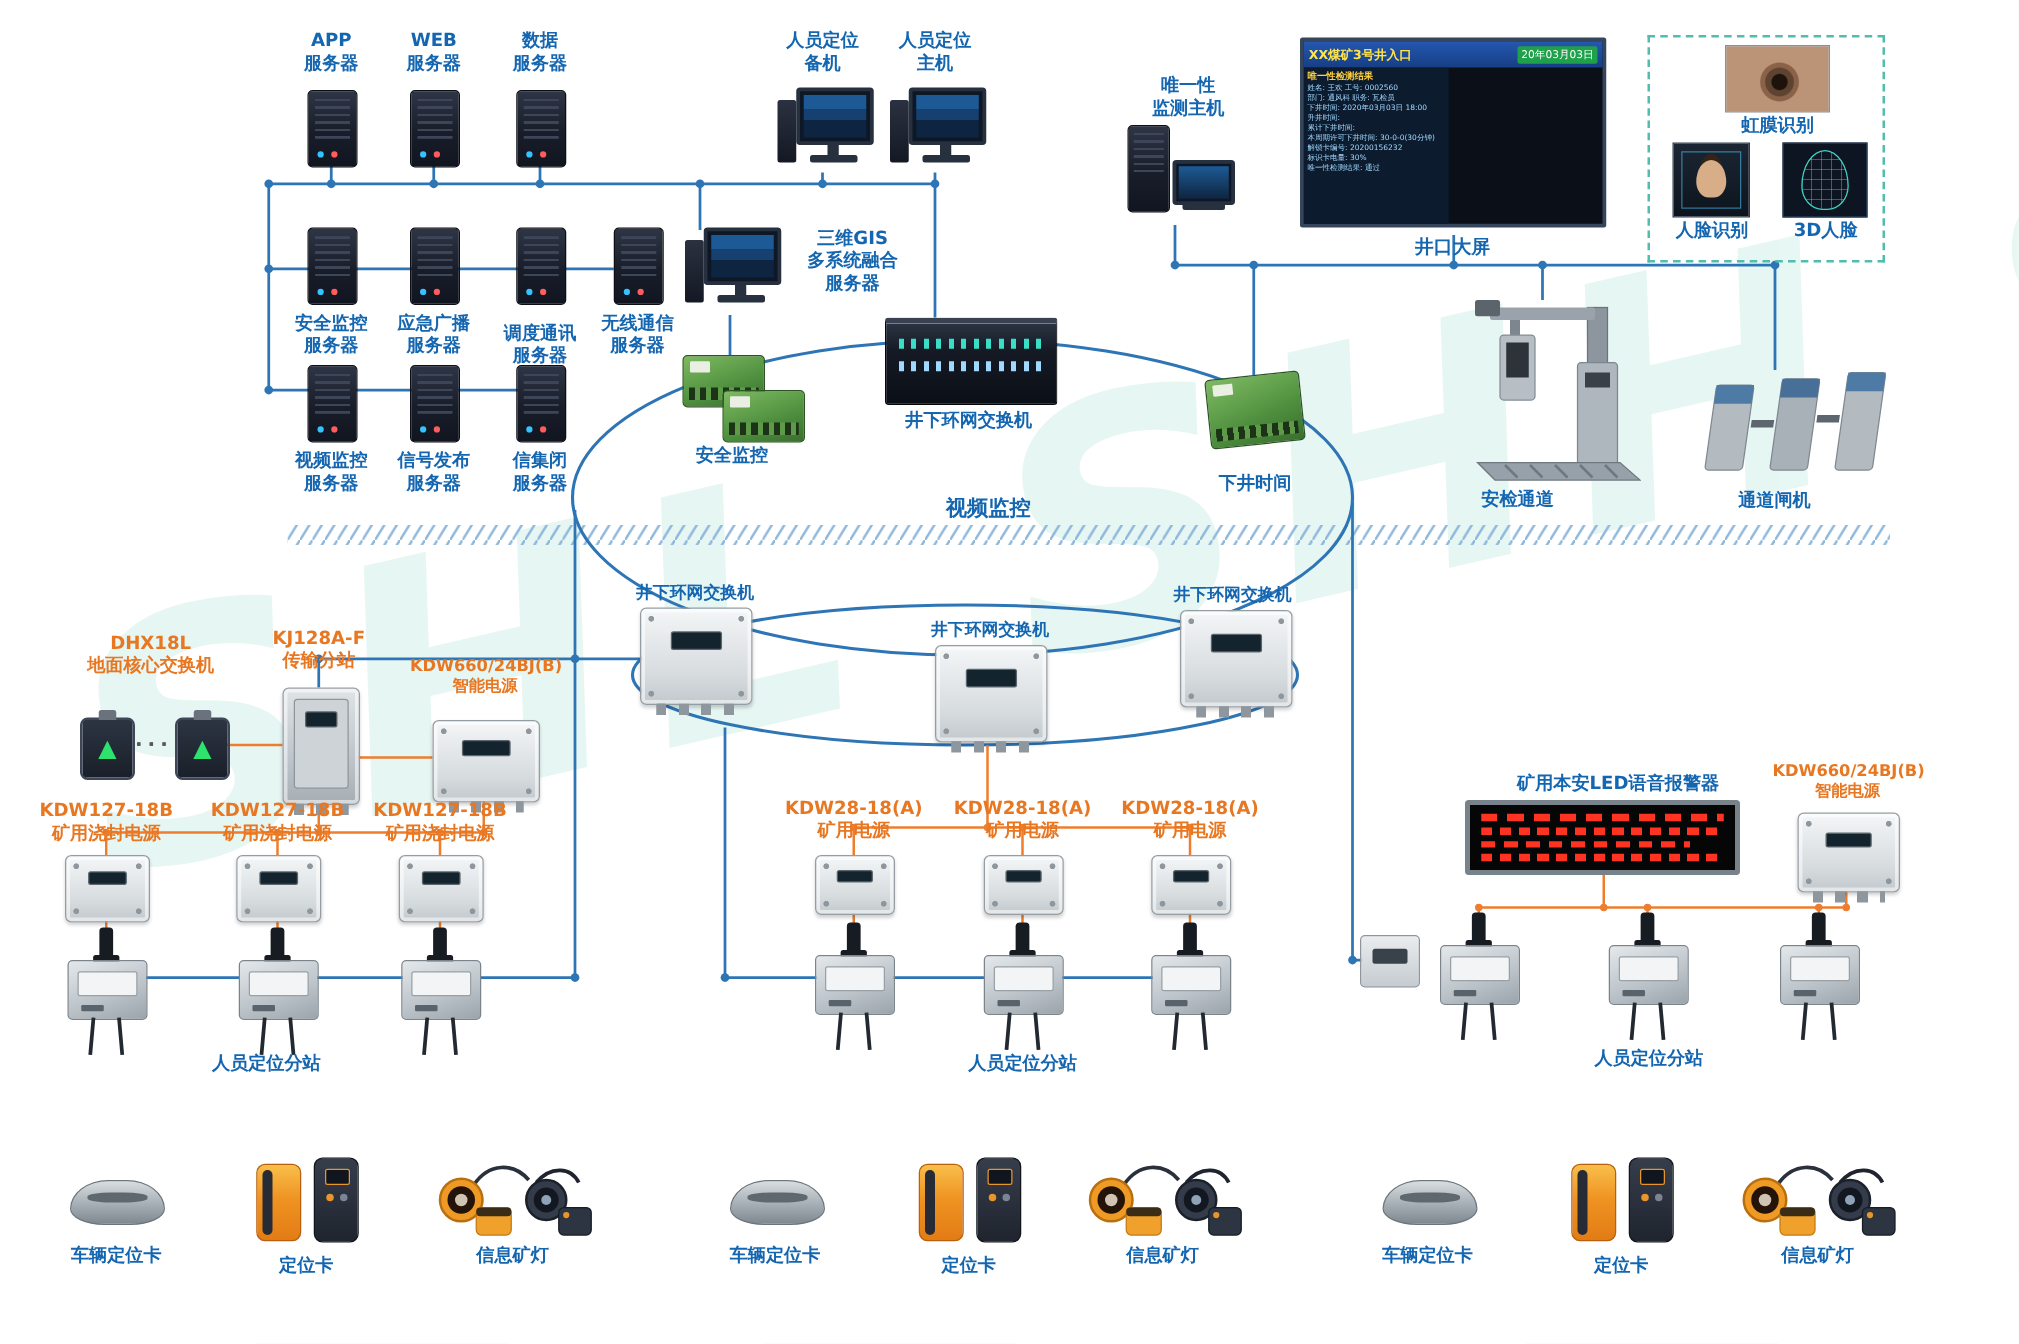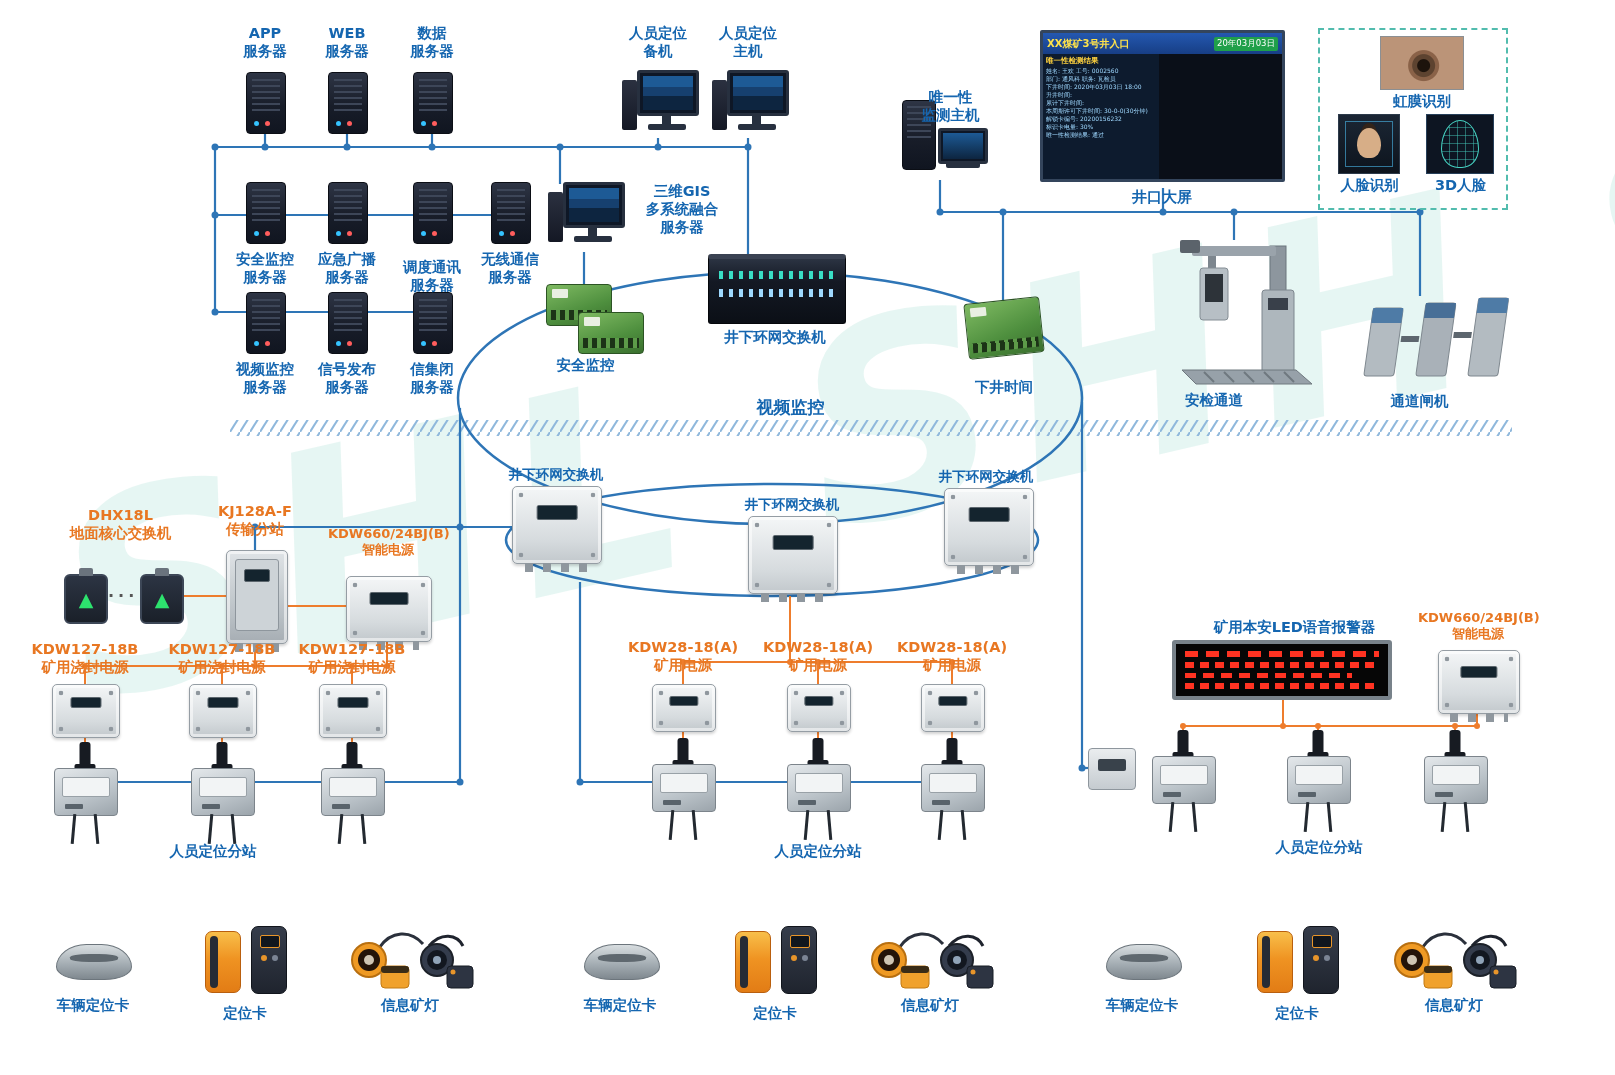--- a/index.html
+++ b/index.html
@@ -243,21 +243,21 @@
     <div class="lbl" style="left:215px;top:24px;width:100px;">APP
 服务器</div>
     <div class="lbl" style="left:297px;top:24px;width:100px;">WEB
 服务器</div>
     <div class="lbl" style="left:382px;top:24px;width:100px;">数据
 服务器</div>
     <div class="lbl" style="left:608px;top:24px;width:100px;">人员定位
 备机</div>
     <div class="lbl" style="left:698px;top:24px;width:100px;">人员定位
 主机</div>
-    <div class="lbl" style="left:898px;top:60px;width:105px;margin-top:28px;">唯一性
+    <div class="lbl" style="left:898px;top:60px;width:105px;">唯一性
 监测主机</div>
 
     <div class="tower" style="left:246px;top:72px;"></div>
     <div class="tower" style="left:328px;top:72px;"></div>
     <div class="tower" style="left:413px;top:72px;"></div>
     <div class="tower" style="left:246px;top:182px;"></div>
     <div class="tower" style="left:328px;top:182px;"></div>
     <div class="tower" style="left:413px;top:182px;"></div>
     <div class="tower" style="left:491px;top:182px;"></div>
     <div class="tower" style="left:246px;top:292px;"></div>

